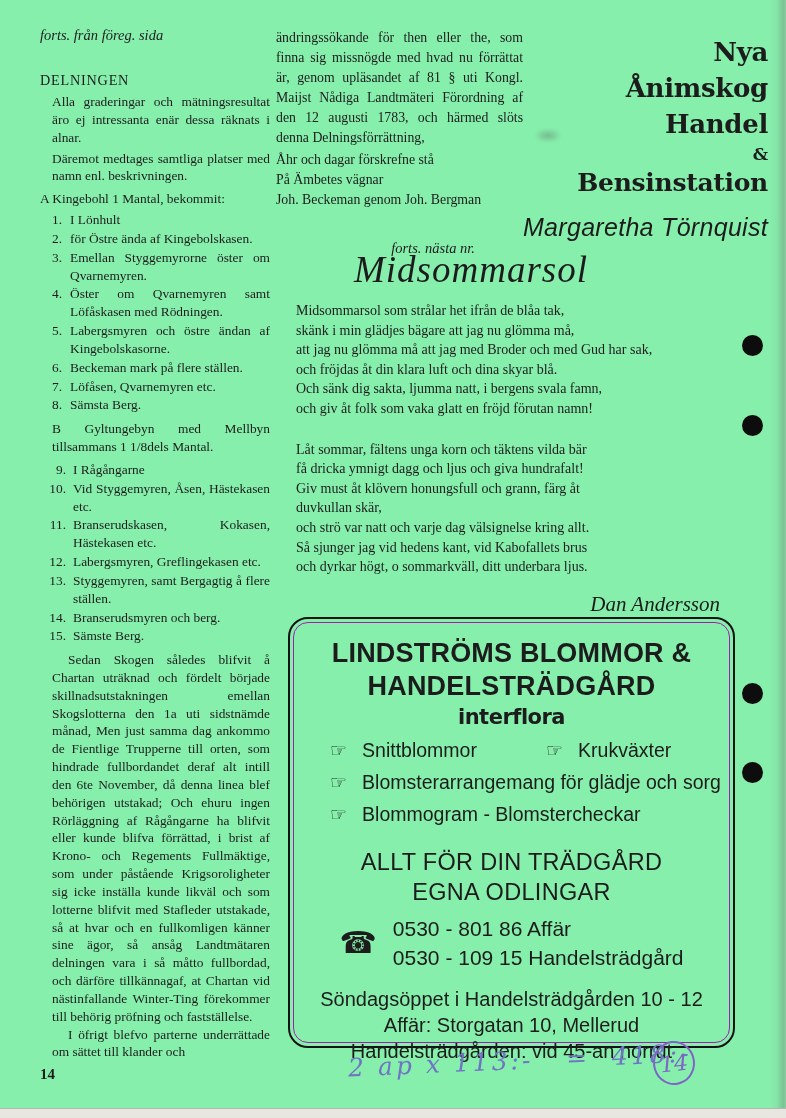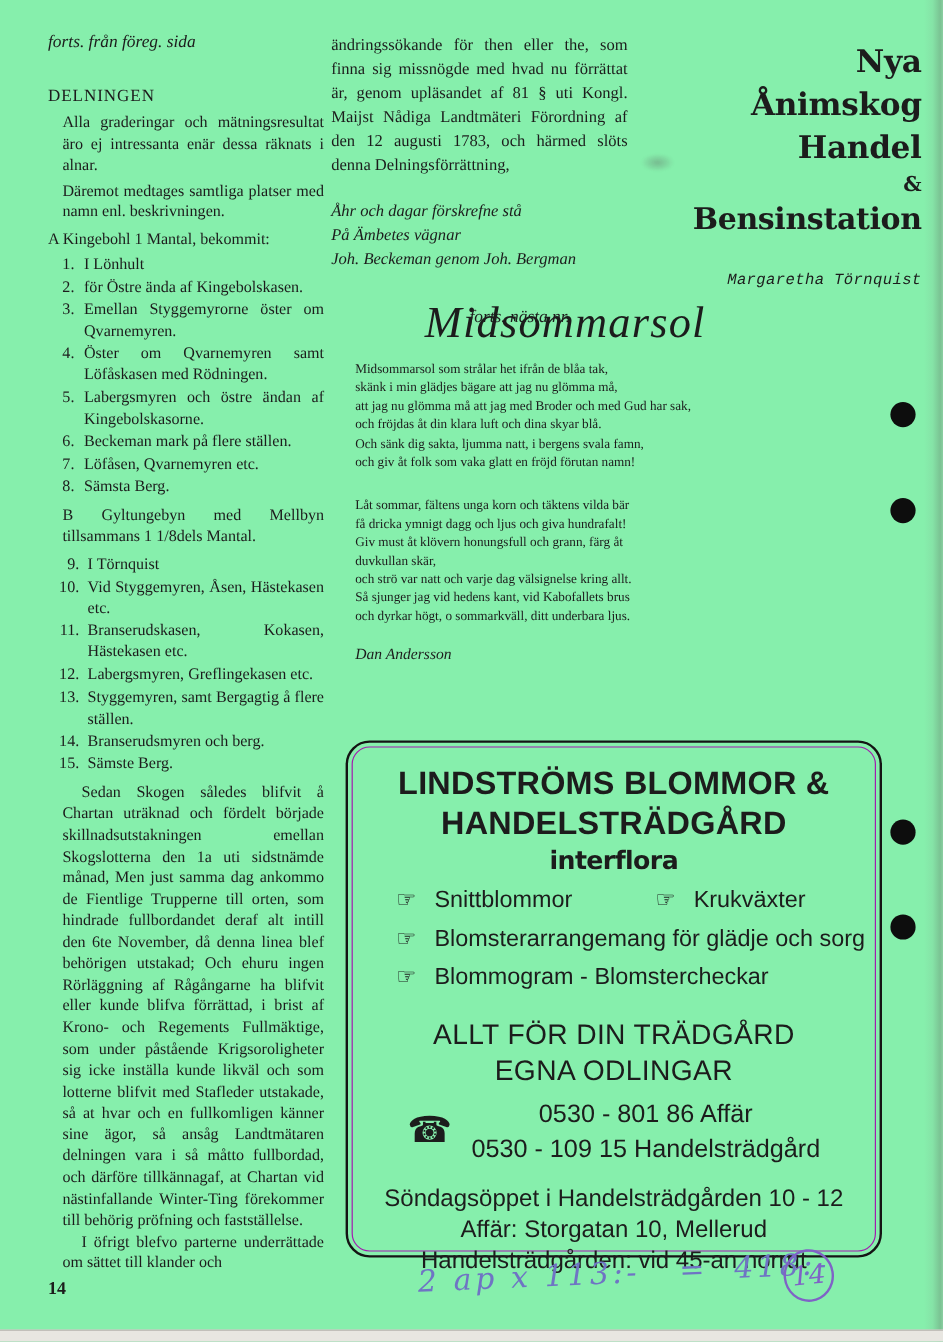--- a/index.html
+++ b/index.html
@@ -34,60 +34,60 @@
   .num-item{display:flex;margin-bottom:1px;}
   .num{flex:none;width:22px;text-align:right;margin-right:8px;}
   .num-list.wide .num{width:26px;margin-right:7px;}
   .itext{flex:1;text-align:justify;}
 
   
   .col-mid{position:absolute;left:276px;top:28px;width:247px;
     font-size:13.8px;line-height:1.45;}
   .mid-para{text-align:justify;margin:0;}
   .prelines{white-space:pre-line;}
-  .mid-italic{font-style:italic;margin-top:18px;}
+  .mid-italic{margin-top:2px;}
   .mid-next{font-style:italic;text-align:right;padding-right:48px;margin-top:28px;font-size:14.5px;}
 
   
   .header-ad{position:absolute;left:512px;top:34px;width:256px;text-align:right;
     font-family:"DejaVu Serif", serif;font-weight:bold;}
   .ha-line{font-size:26px;line-height:36px;letter-spacing:-.3px;}
   .ha-amp{font-size:17px;line-height:24px;}
   .ha-line5{font-size:25px;line-height:34px;letter-spacing:-.3px;}
-  .ha-owner{font-family:Liberation Mono, monospace;font-weight:normal;font-style:italic;
-    font-size:13px;margin-top:26px;letter-spacing:.3px;}
+  .ha-owner{font-family:Liberation Sans, sans-serif;font-weight:normal;font-style:italic;
+    font-size:25px;margin-top:13px;letter-spacing:.3px;}
 
   
   .poem{position:absolute;left:296px;top:248px;width:452px;}
   .poem-title{font-style:italic;font-size:37px;margin-left:58px;margin-bottom:10px;letter-spacing:1px;}
-  .stanza{font-size:11px;line-height:1.4;}
+  .stanza{font-size:14px;line-height:1.4;}
   .stanza.s2{margin-top:21px;}
   .poem-line{white-space:nowrap;}
-  .poem-author{font-style:italic;font-size:13px;padding-right:28px;margin-top:15px;}
+  .poem-author{font-style:italic;font-size:21px;text-align:right;padding-right:28px;margin-top:15px;}
 
   
   .ad-outer{position:absolute;left:288px;top:617px;width:447px;height:431px;
     border:2px solid #141414;border-radius:20px;padding:3px;box-sizing:border-box;}
   .ad-inner{width:100%;height:100%;border:1px solid #a21caf;border-radius:15px;
     box-sizing:border-box;padding:14px 8px 0 8px;
     font-family:"Liberation Sans", sans-serif;text-align:center;}
   .ad-title{font-size:27px;font-weight:bold;line-height:33px;letter-spacing:.2px;}
   .ad-brand{font-family:"DejaVu Sans", sans-serif;font-size:21px;font-weight:800;
     letter-spacing:-.5px;margin-top:2px;}
   .bullets{display:flex;flex-wrap:wrap;text-align:left;padding-left:28px;margin-top:10px;}
   .b{display:flex;align-items:baseline;margin-bottom:9px;}
   .b .hand{font-family:"DejaVu Sans", sans-serif;font-size:19px;margin-right:15px;}
   .b .btext{font-size:19.5px;}
   .bullets .b:nth-of-type(1){width:216px;}
   .bullets .b:nth-of-type(3),.bullets .b:nth-of-type(4){width:100%;}
   .tagline{font-size:23.5px;line-height:30px;letter-spacing:.3px;}
   .tagline.first{margin-top:12px;}
   .phones{display:flex;justify-content:center;align-items:center;margin-top:7px;}
   .phone-icon{font-family:"DejaVu Sans", sans-serif;font-size:30px;line-height:30px;margin-right:16px;}
-  .phone-lines{text-align:center;font-size:21px;line-height:29px;}
+  .phone-lines{text-align:left;font-size:21px;line-height:29px;}
   .info{margin-top:14px;font-size:20px;line-height:26px;}
 
   
   .page-num{position:absolute;left:40px;top:1066px;font-weight:bold;font-size:15px;}
   .handwriting{position:absolute;left:348px;top:1046px;
     font-family:"DejaVu Serif", serif;font-style:italic;font-size:25px;
     color:#6f74c4;letter-spacing:3px;white-space:pre;transform:rotate(-2.5deg);}
   .hw-circle{position:absolute;left:653px;top:1041px;width:42px;height:44px;
     border:2.5px solid #7f63c6;border-radius:50%;box-sizing:border-box;
     display:flex;align-items:center;justify-content:center;
@@ -148,21 +148,21 @@
           <span class="itext">Sämsta Berg.</span>
         </div>
       </div>
 
     <p class="para">B Gyltungebyn med Mellbyn tillsammans 1 1/8dels Mantal.</p>
 
     <div class="num-list wide">
 
         <div class="num-item">
           <span class="num">9.</span>
-          <span class="itext">I Törnquist</span>
+          <span class="itext">I Rågångarne</span>
         </div>
 
         <div class="num-item">
           <span class="num">10.</span>
           <span class="itext">Vid Styggemyren, Åsen, Hästekasen etc.</span>
         </div>
 
         <div class="num-item">
           <span class="num">11.</span>
           <span class="itext">Branserudskasen, Kokasen, Hästekasen etc.</span>

